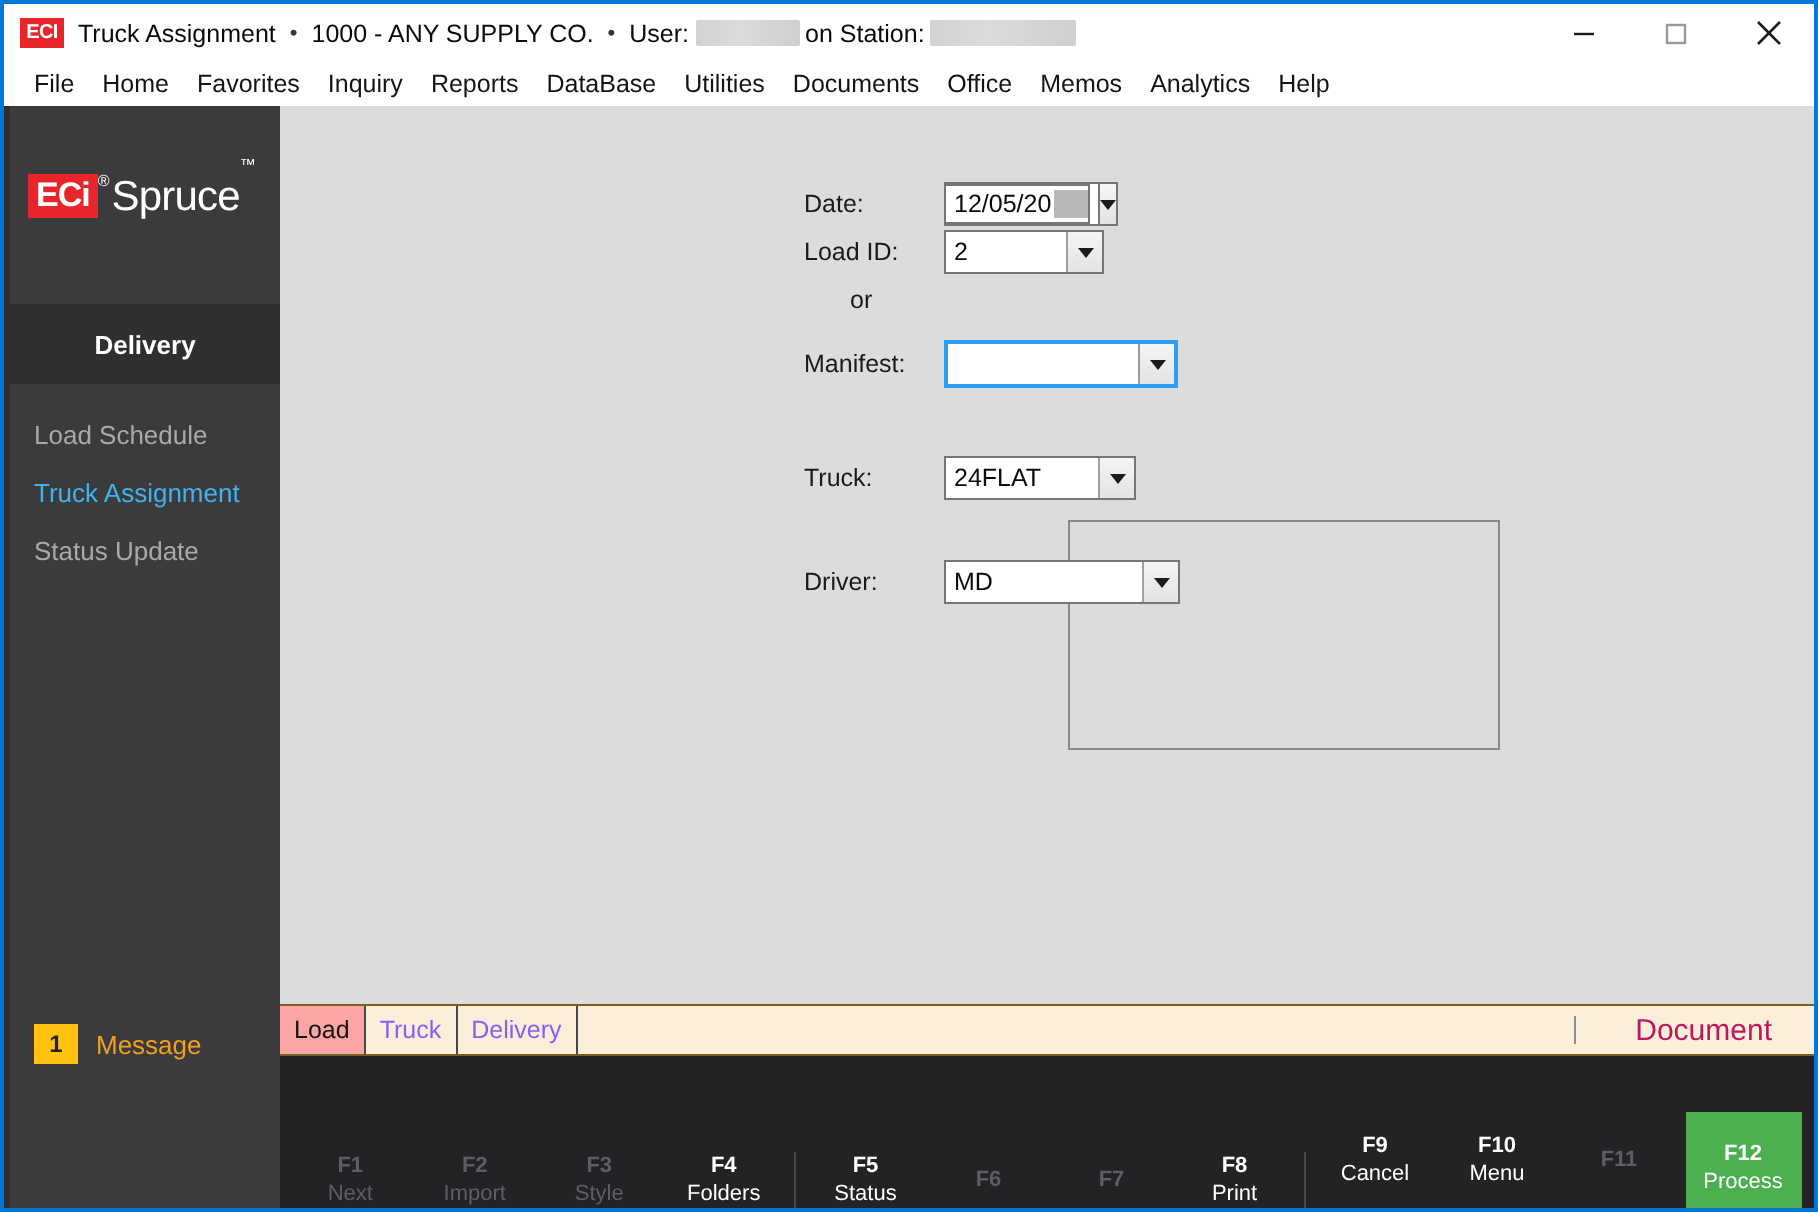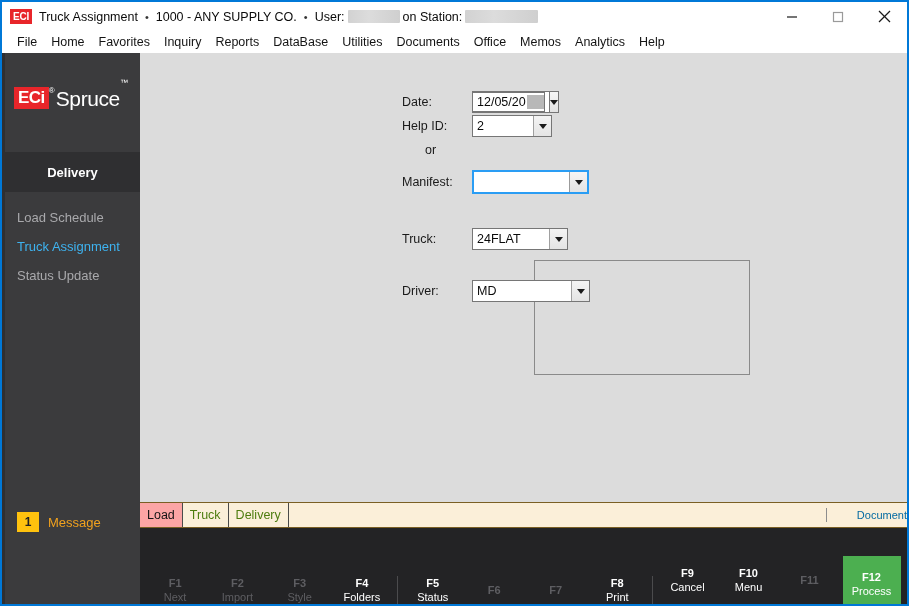--- a/index.html
+++ b/index.html
@@ -235,38 +235,38 @@
     position: absolute; left: 138px; top: 500px;
     width: 767px; height: 26px;
     background: #fbefd9;
     border-top: 1px solid #7a5f24;
     border-bottom: 1px solid #7a5f24;
     display: flex; align-items: center;
   }
   .tab {
     font-size: 12.5px;
     padding: 4px 7px 4px 7px;
-    color: #4d7c0f;
+    color: #8b5cf6;
     height: 24px;
     display: flex; align-items: center;
     border-right: 1px solid #4a4a4a;
   }
   .tab.active {
     background: #fca5a5;
     color: #141414;
   }
   .tab-spacer { flex: 1; }
   .doc-sep {
     width: 1px; height: 14px;
     background: #8d8d8d;
     margin-right: 30px;
   }
   .doc-label {
-    font-size: 11px; color: #0369a1;
-    padding-right: 0;
+    font-size: 15px; color: #be185d;
+    padding-right: 21px;
   }
 
   
   .fnbar {
     position: absolute; left: 138px; top: 526px;
     width: 767px; height: 76px;
     background: #232325;
     display: flex; align-items: flex-end;
   }
   .fngroup {
@@ -381,21 +381,21 @@
           <span class="val">12/05/20</span>
           <span class="date-redact"></span>
         </div>
         <div class="arrowbtn">
             <span class="arrow-glyph"></span>
           </div>
       </div>
     </div>
 
     <div class="form-row" style="left:262px; top:62px;">
-      <div class="flabel" style="width:70px;">Help ID:</div>
+      <div class="flabel" style="width:70px;">Load ID:</div>
       <div class="combo" style="width:80px;">
         <span class="val">2</span>
         <div class="arrowbtn">
             <span class="arrow-glyph"></span>
           </div>
       </div>
     </div>
 
     <div class="or-text" style="left:285px; top:90px;">or</div>
 

